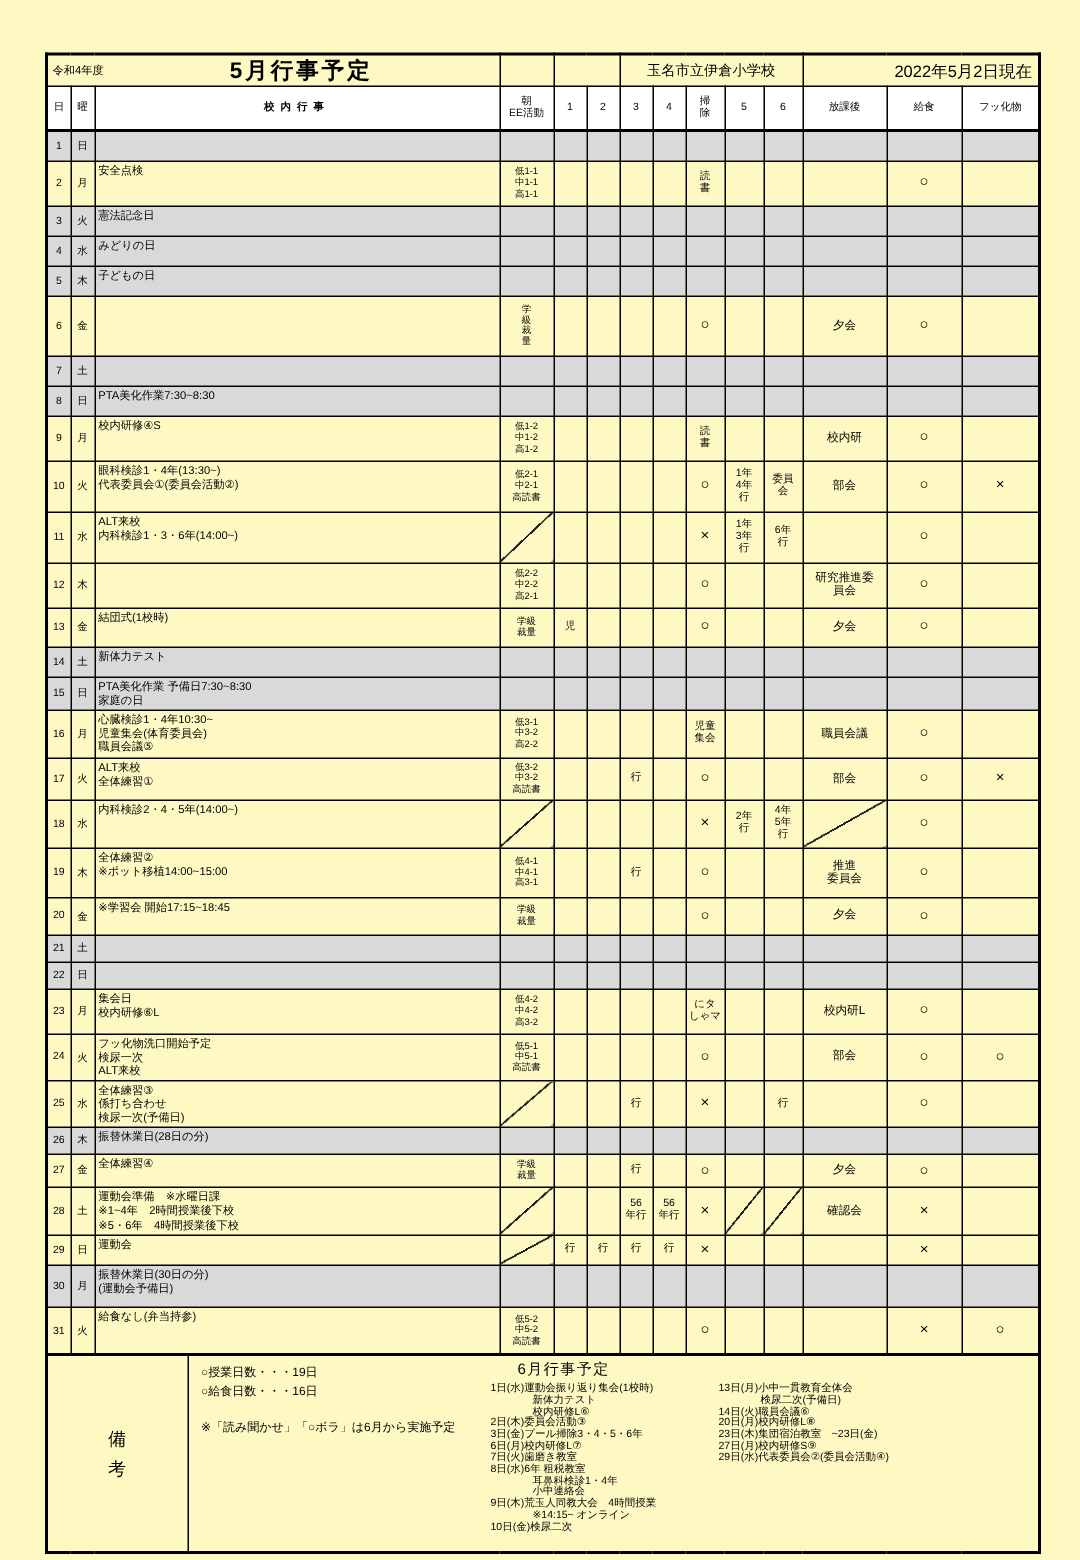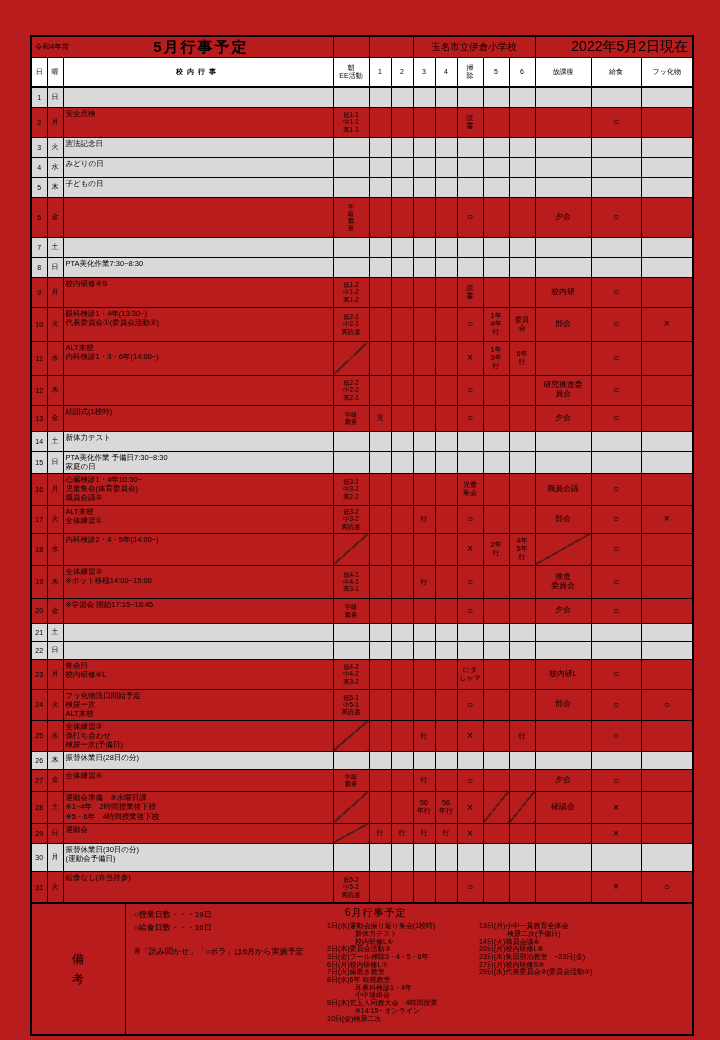--- a/index.html
+++ b/index.html
@@ -1,29 +1,29 @@
 <!DOCTYPE html>
 <html><head>
 <meta charset="utf-8">
 <style>
   html,body{margin:0;padding:0;background:#e8e8e8;}
-  .page{position:relative;width:720px;height:1040px;background:#b91c1c;margin:0 auto;
+  .page{position:relative;width:720px;height:1040px;background:#fef9c3;margin:0 auto;
         font-family:"Liberation Sans","DejaVu Sans",sans-serif;color:#000;}
   table.sched{position:absolute;left:30px;top:35px;width:662px;border-collapse:collapse;
         table-layout:fixed;border:2px solid #000;}
   td,th{border:1px solid #000;padding:0;overflow:hidden;text-align:center;
         vertical-align:middle;font-weight:normal;}
   .pre{white-space:pre-line;}
   
   tr.titlerow td{height:20px;border-bottom:1.5px solid #000;}
   .trow{display:flex;align-items:center;height:100%;}
   .nendo{font-size:7.5px;margin-left:3px;white-space:nowrap;}
   .bigtitle{flex:1;text-align:center;font-size:15px;font-weight:bold;letter-spacing:2px;}
   .school{font-size:9.5px;}
-  .asof{font-size:14px;text-align:right;padding-right:4px;}
+  .asof{font-size:11px;text-align:right;padding-right:4px;}
   
   tr.headrow th{height:28px;font-size:7px;line-height:1.15;background:#fff;
         border-bottom:2px solid #000;}
   th.h-day,th.h-dow{font-size:8px;}
   th.h-event{font-size:11px;font-weight:bold;letter-spacing:4px;}
   th.h-asa,th.h-souji,th.h-fluo{font-size:6.5px;}
   
   td.day{font-size:7px;}
   td.dow{font-size:7px;}
   td.ev{text-align:left;vertical-align:top;padding:1px 2px;font-size:7.5px;line-height:1.25;}

